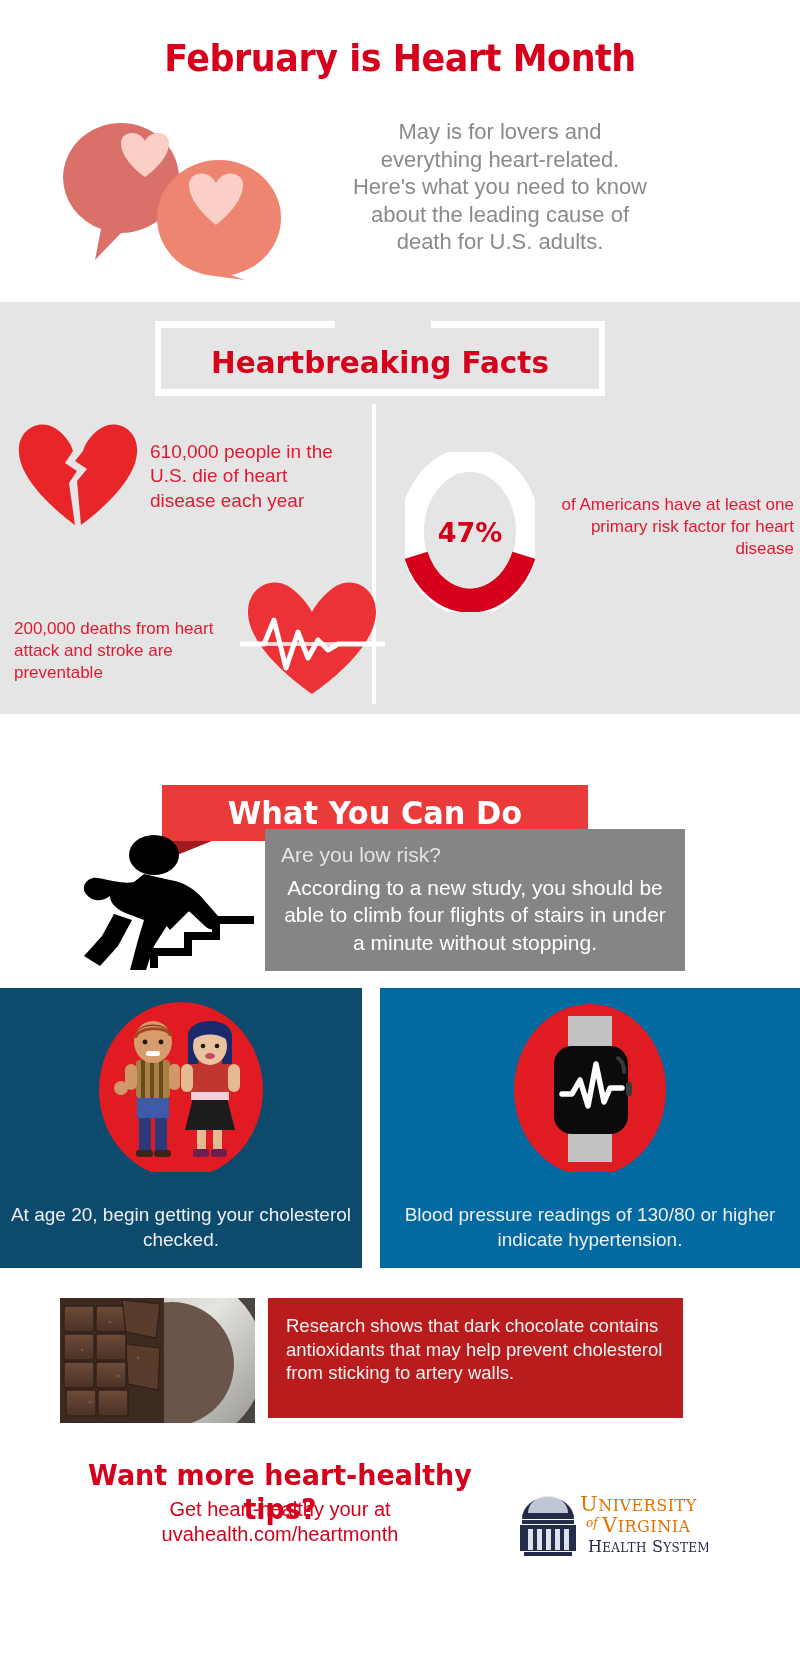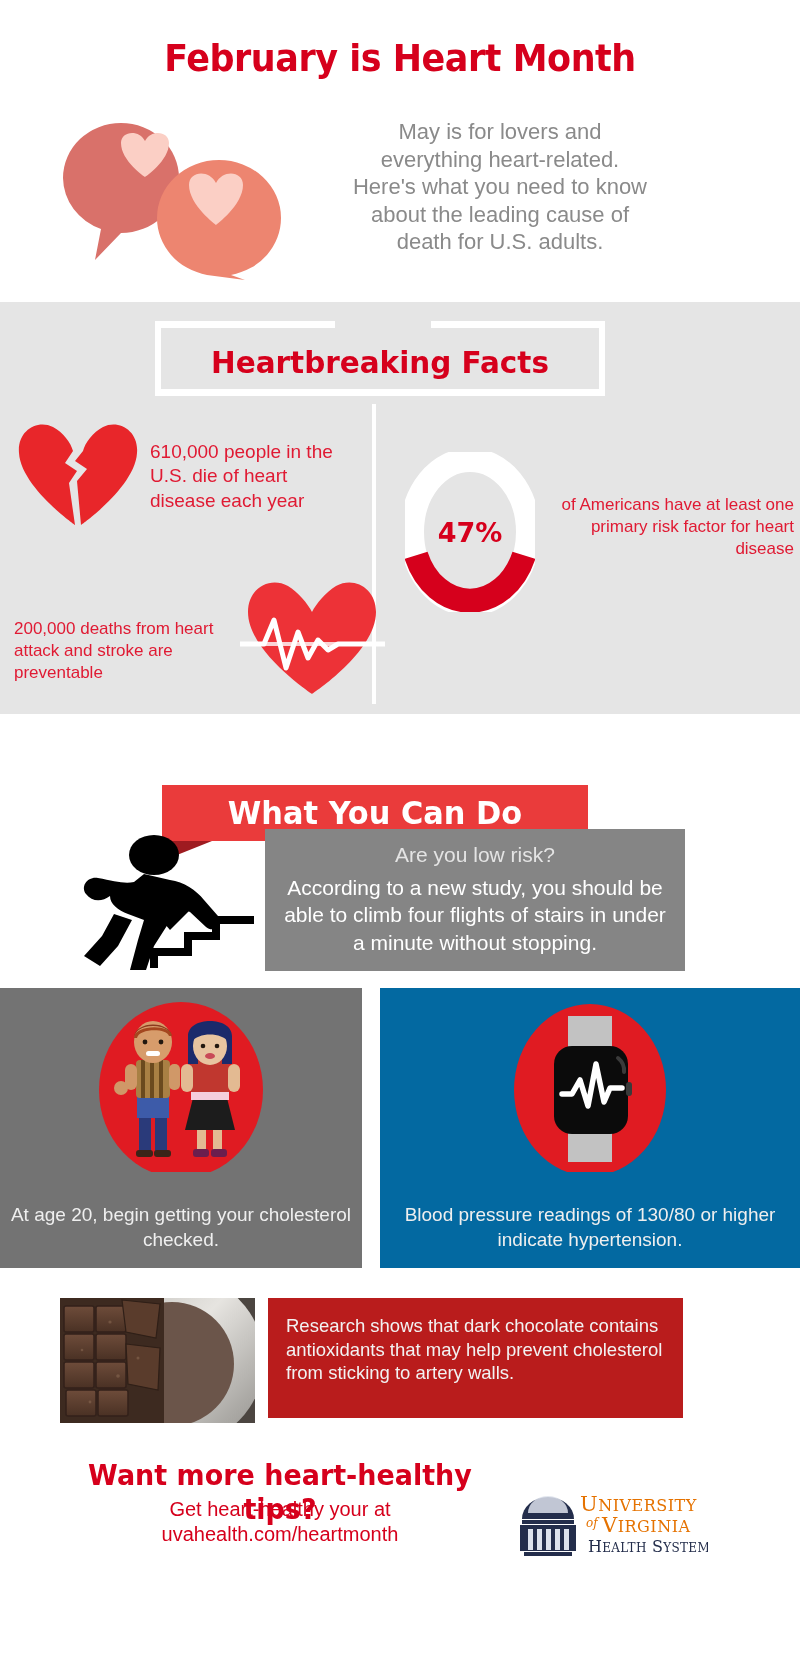--- a/index.html
+++ b/index.html
@@ -98,32 +98,32 @@
     color:#ffffff; transform:scaleX(0.95); transform-origin:center;
   }
 
   
   .stairs-icon { position:absolute; top:828px; left:58px; width:200px; height:145px; }
   .card-lowrisk {
     position:absolute; top:829px; left:265px; width:420px; height:142px;
     background:#858585; padding:14px 16px 0 16px;
   }
   .lowrisk-heading {
-    text-align:center; color:#e4e4e4; font-size:21px; margin-bottom:7px;
+    text-align:left; color:#e4e4e4; font-size:21px; margin-bottom:7px;
     font-family:"Liberation Sans", sans-serif;
   }
   .lowrisk-body {
     text-align:center; color:#ffffff; font-size:21px; line-height:1.30;
     font-family:"Liberation Sans", sans-serif;
   }
 
   
   .card-couple {
     position:absolute; top:988px; left:0; width:362px; height:280px;
-    background:#737373;
+    background:#0c4a6e;
   }
   .card-watch {
     position:absolute; top:988px; left:380px; width:420px; height:280px;
     background:#0369a1;
     text-decoration:underline;
   }
   .card-caption {
     position:absolute; left:0; bottom:16px; width:100%;
     text-align:center; color:#efefef; font-size:19px; line-height:1.28;
     font-family:"Liberation Sans", sans-serif;

